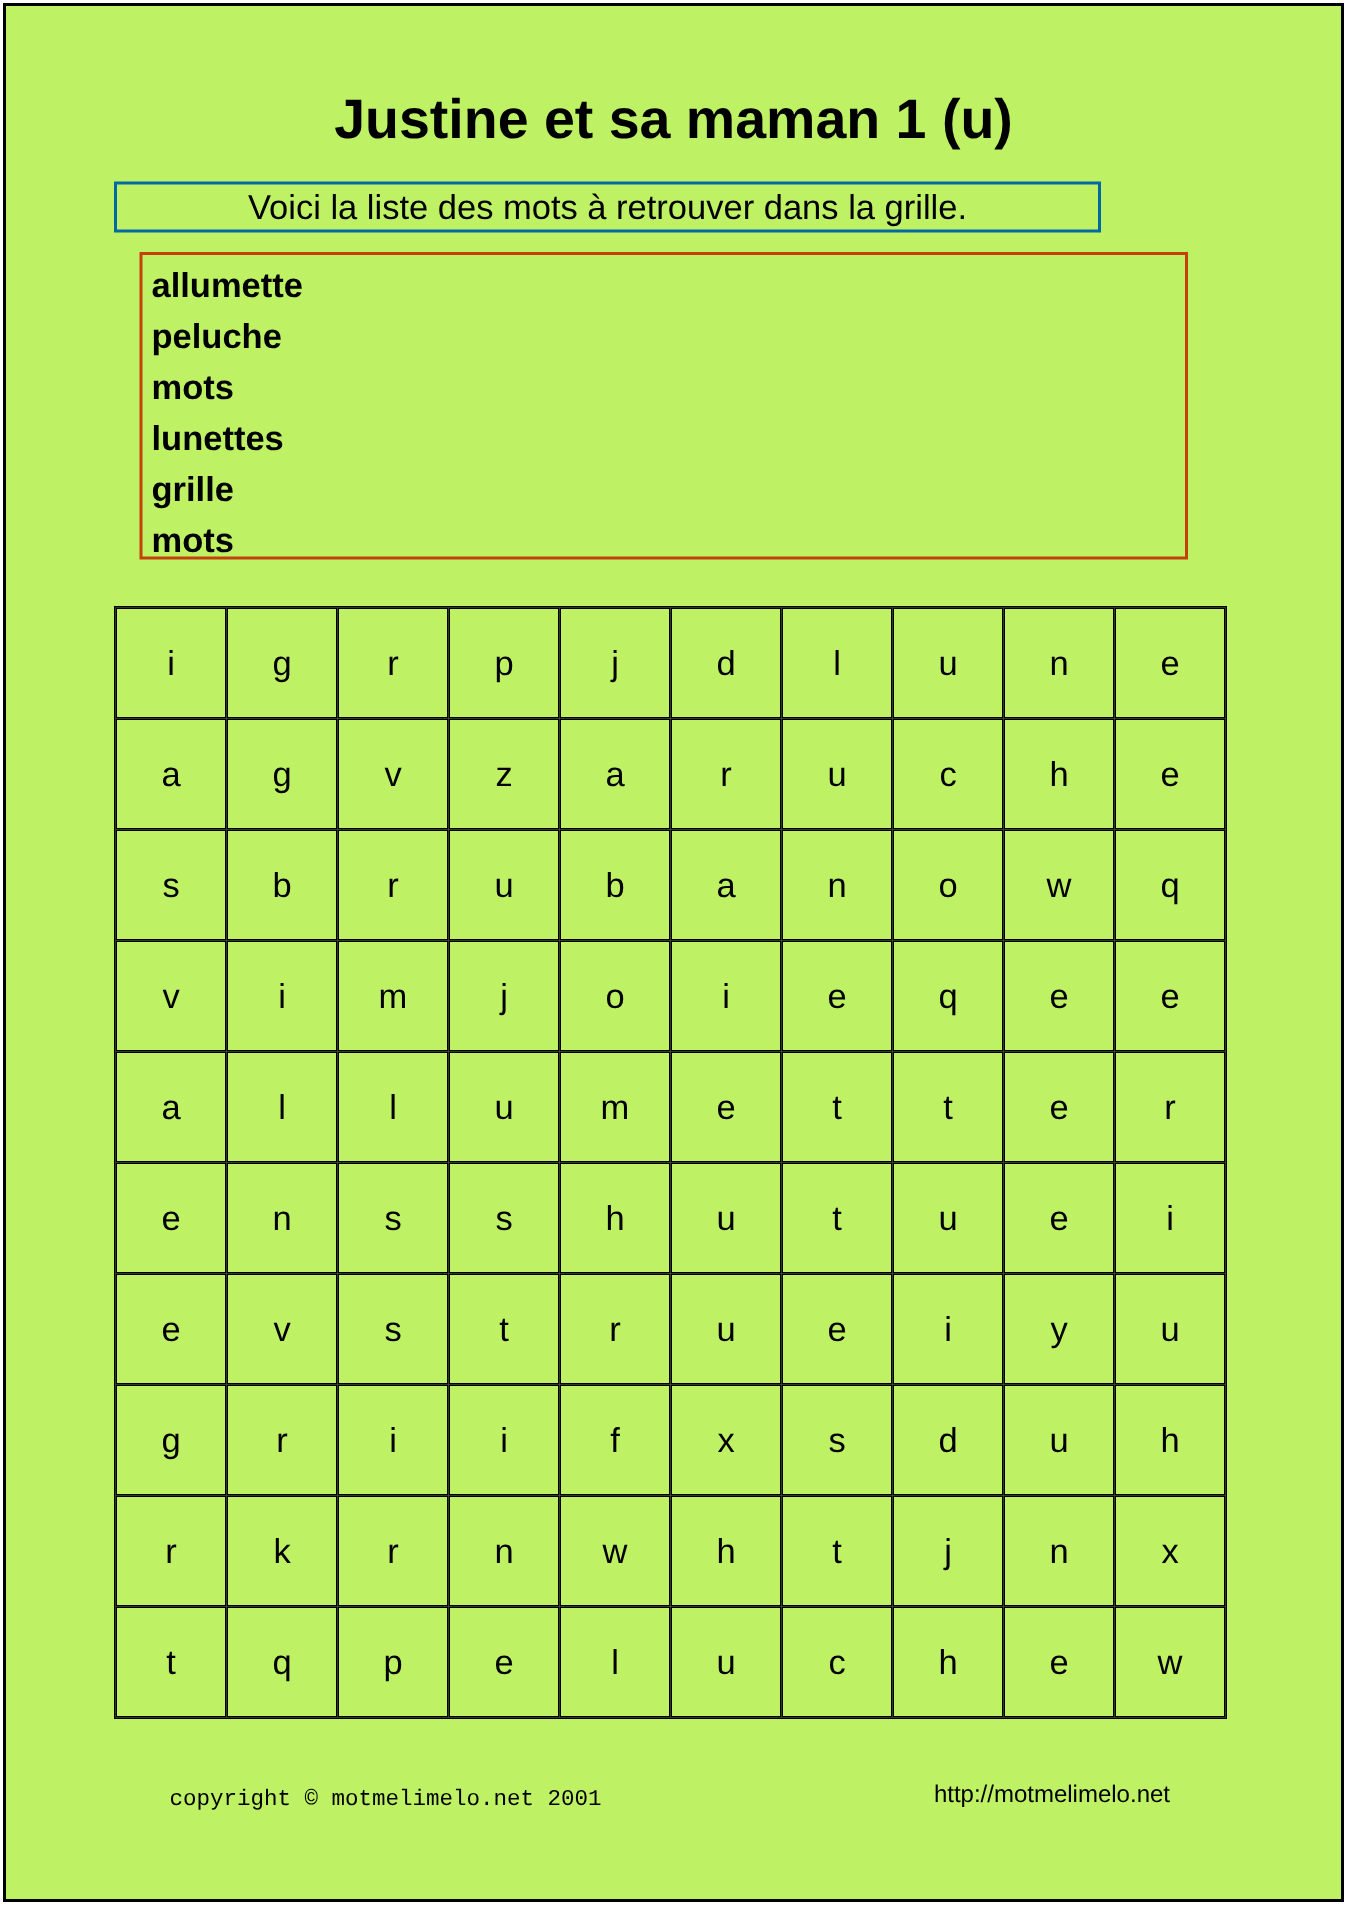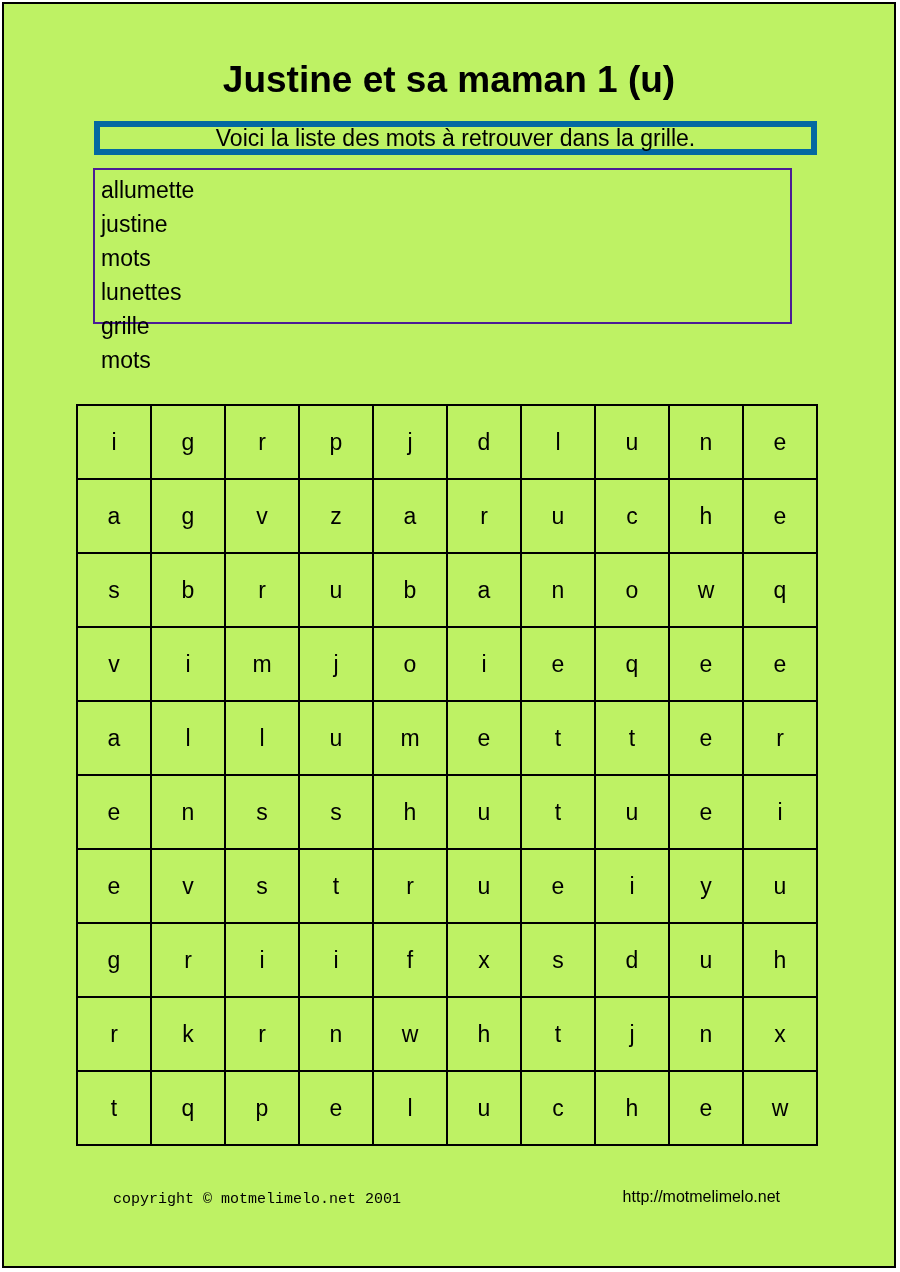--- a/index.html
+++ b/index.html
@@ -21,33 +21,34 @@
     position: absolute;
     left: 0; right: 0; top: 54px;
     text-align: center;
     font-size: 37px;
     font-weight: bold;
     line-height: 44px;
     letter-spacing: 0px;
   }
   .instructions-box {
     position: absolute;
-    left: 90px; top: 117px;
-    width: 723px; height: 34px;
-    border: 6px solid #0369a1;
+    left: 72px; top: 117px;
+    width: 658px; height: 34px;
+    border: 2px solid #0369a1;
     display: flex;
     align-items: center;
     justify-content: center;
     font-size: 23px;
   }
   .wordlist-box {
     position: absolute;
     left: 89px; top: 164px;
-    width: 699px; height: 156px;
-    border: 2px solid #4c1d95;
+    width: 699px; height: 205px;
+    border: 2px solid #c2410c;
+    font-weight: bold;
   }
   .word-col {
     position: absolute;
     top: 3px;
     font-size: 23px;
     line-height: 34px;
   }
   .word-col-1 { left: 6px; }
   .word-col-2 { left: 176px; }
   .letter-grid {
@@ -86,21 +87,21 @@
 
   <h1 class="title">Justine et sa maman 1 (u)</h1>
 
   <div class="instructions-box">
     <span>Voici la liste des mots à retrouver dans la grille.</span>
   </div>
 
   <div class="wordlist-box">
     <div class="word-col word-col-1">
         <div>allumette</div>
-        <div>justine</div>
+        <div>peluche</div>
         <div>mots</div>
         <div>lunettes</div>
         <div>grille</div>
         <div>mots</div>
       </div>
   </div>
 
   <div class="letter-grid">
       <div class="grid-cell">i</div>
       <div class="grid-cell">g</div>

